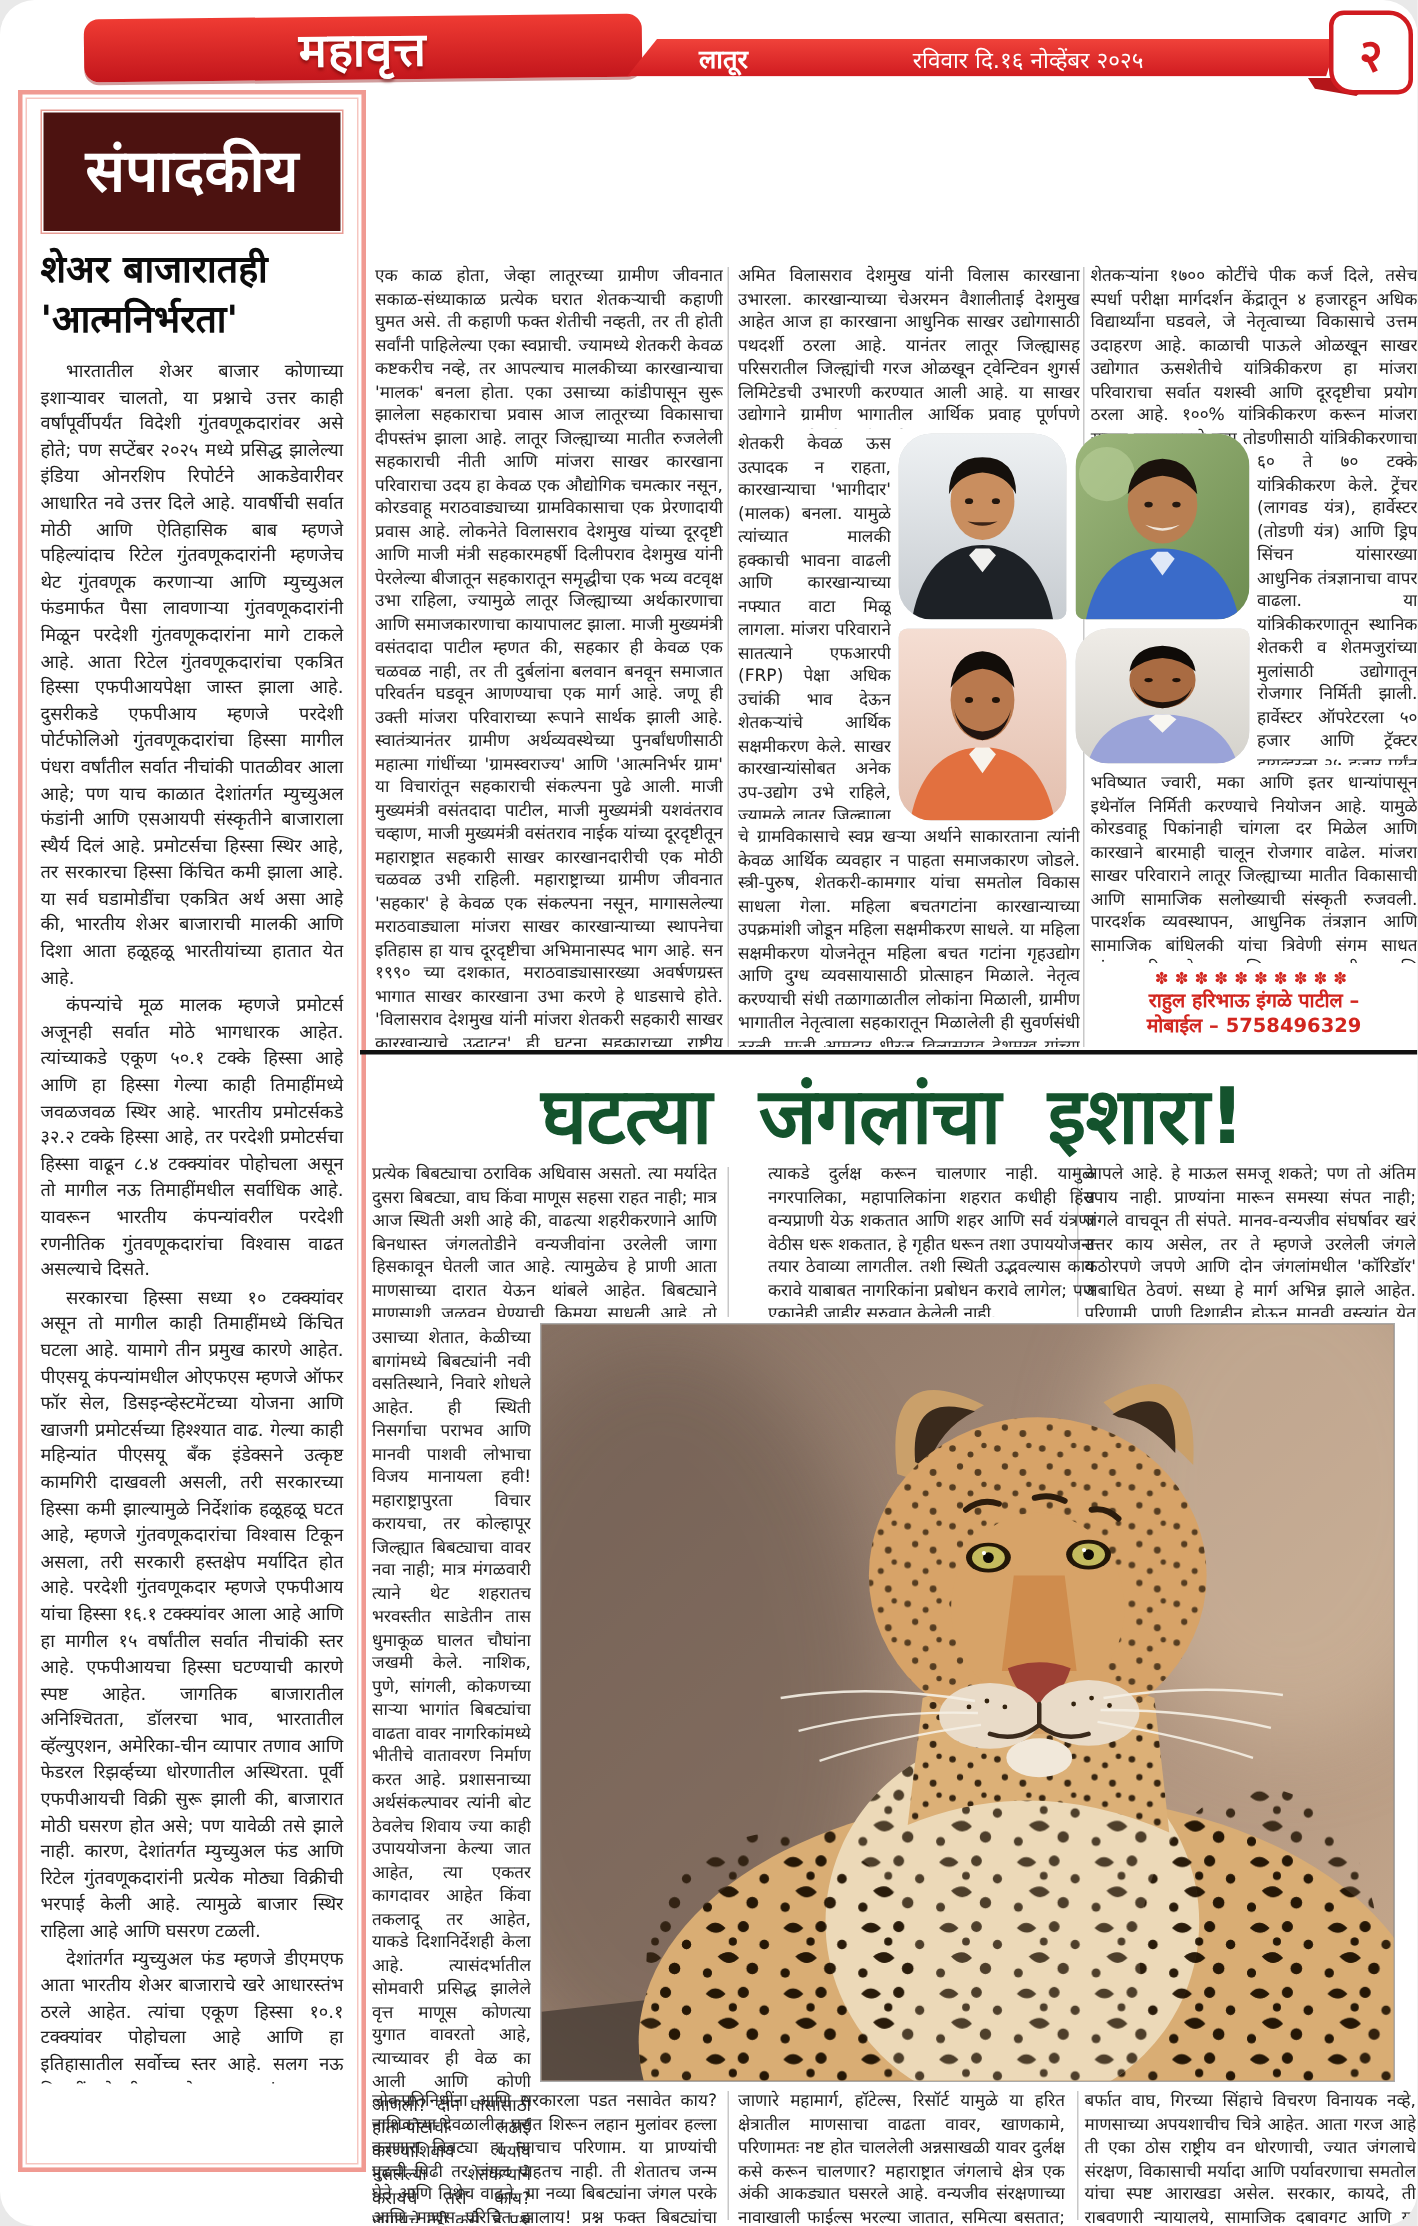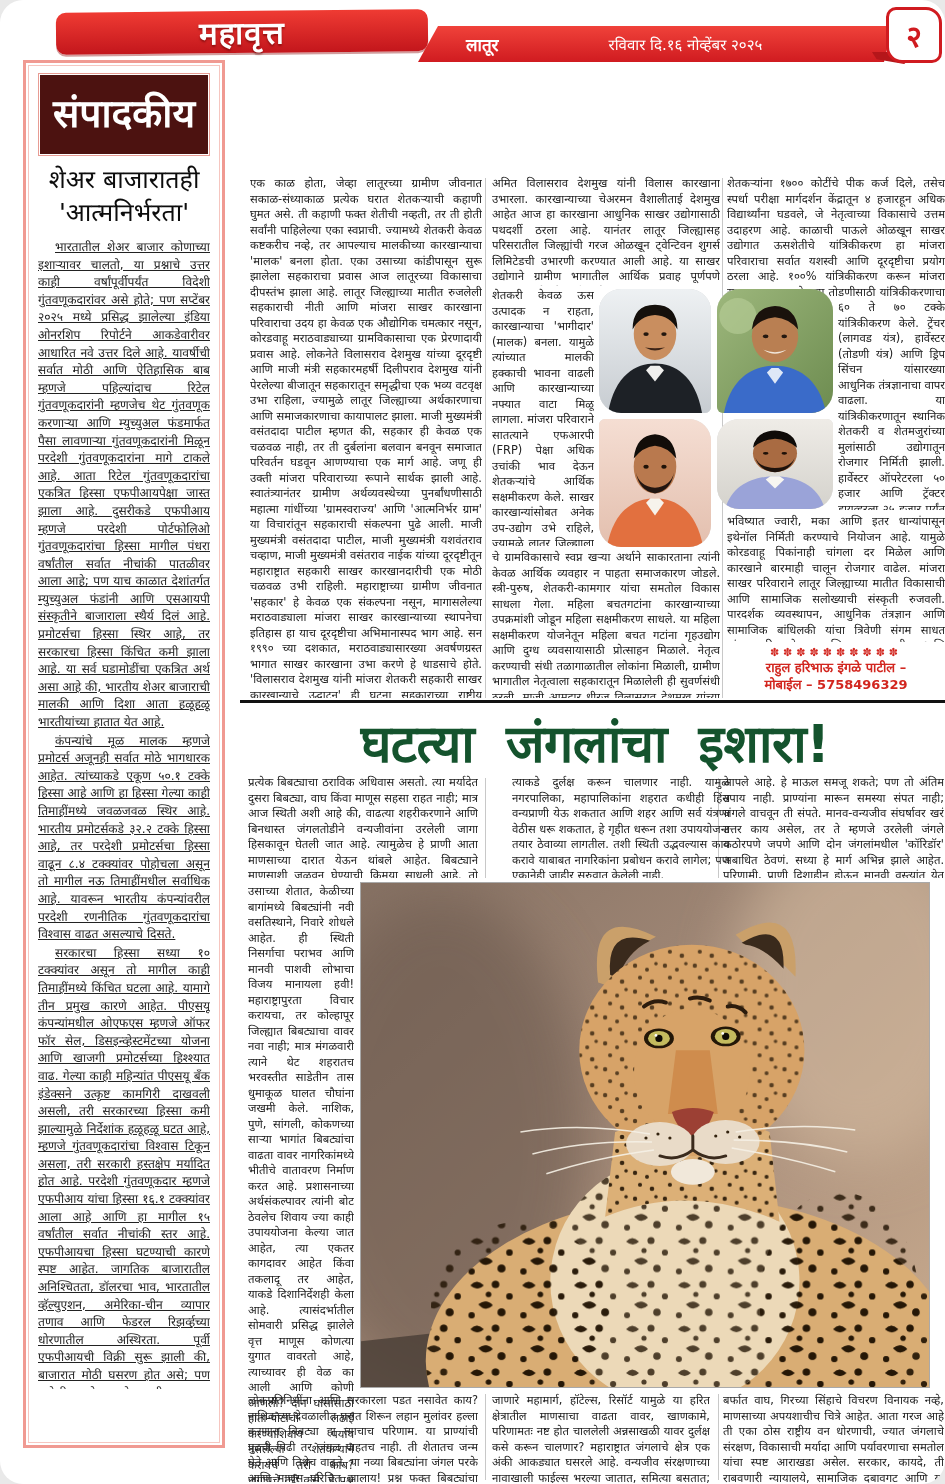--- a/index.html
+++ b/index.html
@@ -5,36 +5,36 @@
   html,body{margin:0;padding:0;background:#e9e9e9;}
   #page{position:relative;width:945px;height:1484px;background:#ffffff;overflow:hidden;
         font-family:"DejaVu Sans","Liberation Sans",sans-serif;color:#1a1a1a;border-radius:23px;}
   .abs{position:absolute;}
   .colx{position:absolute;overflow:hidden;text-align:justify;font-size:11.4px;line-height:1.36;color:#222;}
   
   #mast-name{left:56px;top:11px;width:372px;height:42px;background:linear-gradient(180deg,#ef3b33,#c3161c);
              border-radius:10px;display:flex;align-items:center;justify-content:center;transform:rotate(-.6deg);
              box-shadow:0 2px 0 rgba(140,10,10,.4);}
   #mast-name span{color:#fff;font-size:31px;font-weight:bold;letter-spacing:1px;text-shadow:0 2px 2px rgba(90,0,0,.5);}
-  #mast-strip{left:418px;top:26px;width:474px;height:36px;background:linear-gradient(180deg,#f0423a,#d01b20);
+  #mast-strip{left:418px;top:26px;width:474px;height:25px;background:linear-gradient(180deg,#f0423a,#d01b20);
               clip-path:polygon(20px 0,100% 0,calc(100% - 8px) 100%,0 100%);
               display:flex;align-items:center;color:#fff;}
   #mast-city{font-size:17px;font-weight:bold;margin-left:48px;}
   #mast-date{font-size:15px;margin-left:110px;}
   #mast-badge{left:886px;top:7px;width:50px;height:50px;background:#fff;border:3px solid #d01b20;
               border-radius:10px 16px 10px 16px;display:flex;align-items:center;justify-content:center;}
   #mast-badge span{color:#d01b20;font-size:30px;font-weight:bold;}
   #mast-tail{left:872px;top:52px;width:46px;height:12px;background:#b5161a;clip-path:polygon(0 0,100% 0,70% 100%,10% 60%);}
   
-  #editorial-box{left:23px;top:60px;width:202px;height:1388px;background:#fff;border:3px solid #f09a92;
+  #editorial-box{left:12px;top:60px;width:232px;height:1388px;background:#fff;border:3px solid #f09a92;
                  box-shadow:inset 0 0 0 2px #ffffff, inset 0 0 0 3px #f6c6c0;box-sizing:border-box;padding:10px 12px;overflow:hidden;}
   #editorial-header{background:#4c1210;color:#fff;text-align:center;font-weight:bold;font-size:39px;
                     padding:10px 0 16px;margin:2px 2px 10px;box-shadow:0 0 0 1px #fff,0 0 0 2px #e89c94;}
-  #editorial-headline{text-align:center;font-weight:normal;font-size:25px;line-height:1.3;color:#0c0c0c;margin:6px 0 10px;}
-  #editorial-body{font-size:12.1px;line-height:1.455;text-align:justify;color:#222;overflow:hidden;height:1150px;text-decoration:underline;}
+  #editorial-headline{font-weight:bold;font-size:25px;line-height:1.3;color:#0c0c0c;margin:6px 0 10px;}
+  #editorial-body{font-size:12.1px;line-height:1.455;text-align:justify;color:#222;overflow:hidden;height:1150px;}
   #editorial-body p{margin:0 0 1px;text-indent:17px;}
   
   #main-headline{left:252px;top:62px;width:688px;text-align:center;font-weight:bold;font-size:40px;
                  line-height:1.32;color:#050505;letter-spacing:-.5px;}
   .vrule{position:absolute;width:1px;background:#c8c8c8;}
   
   .photo-cell{position:absolute;overflow:hidden;background:#ddd;}
   .photo-cell svg{display:block;width:100%;height:100%;}
   
   #byline{left:727px;top:646px;width:218px;text-align:center;color:#d2261f;font-weight:bold;}

